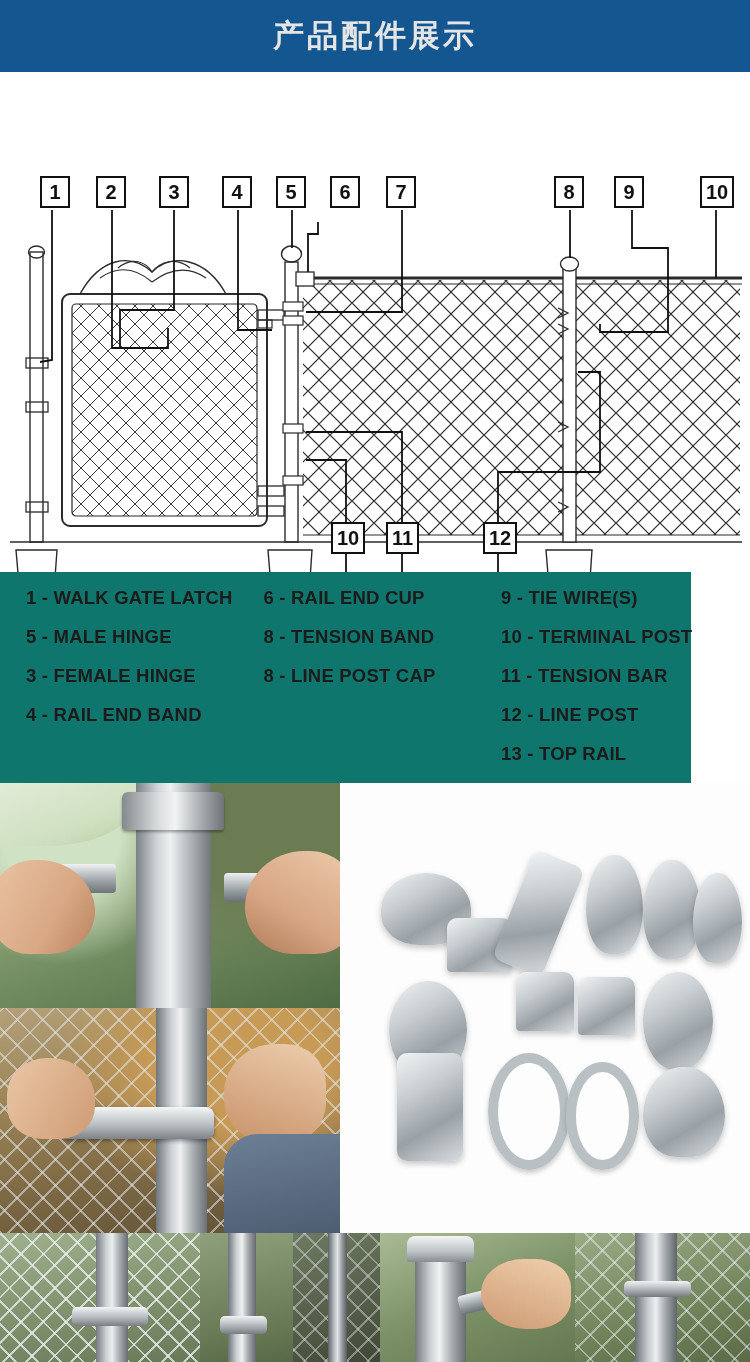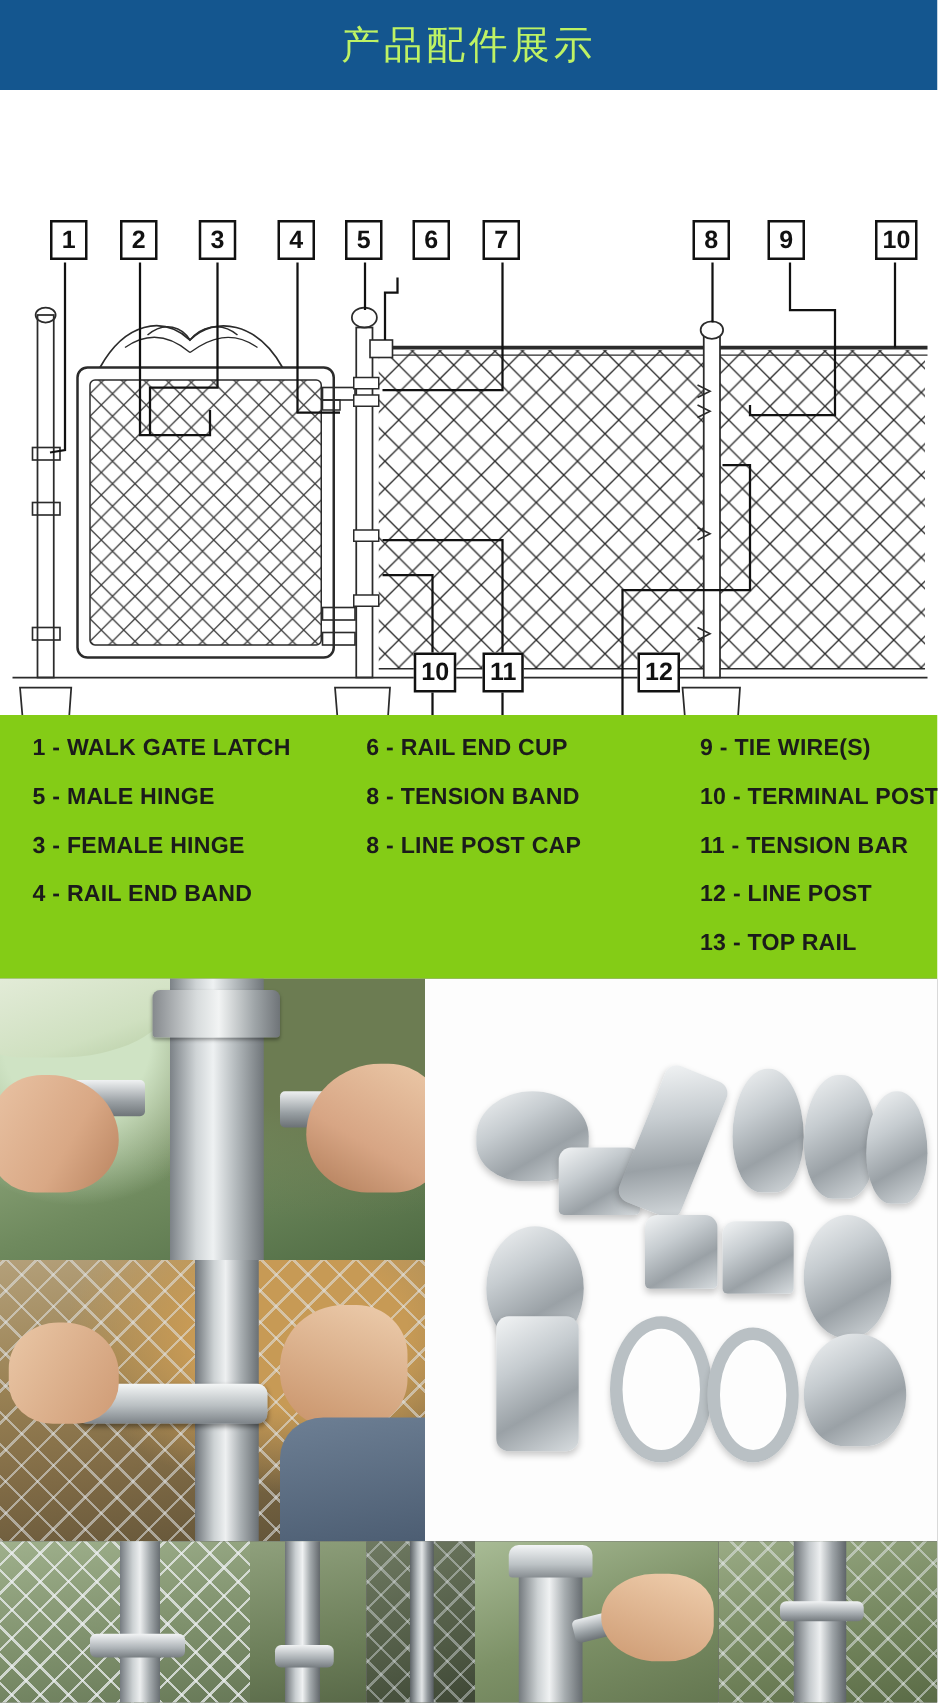--- a/index.html
+++ b/index.html
@@ -15,23 +15,23 @@
   
   .header {
     width: 750px;
     height: 72px;
     background: #14568f;
     display: flex;
     align-items: center;
     justify-content: center;
   }
   .header-title {
-    color: #bef264;
+    color: #e5e5e5;
     font-size: 31px;
-    font-weight: normal;
+    font-weight: bold;
     letter-spacing: 3px;
     font-family: "DejaVu Sans", sans-serif;
   }
 
   
   .diagram-wrap {
     position: relative;
     width: 750px;
     height: 500px;
     background: #ffffff;
@@ -53,23 +53,23 @@
     justify-content: center;
     min-width: 30px;
     height: 32px;
     padding: 0 4px;
     line-height: 1;
   }
 
   
   .legend {
     position: relative;
-    width: 750px;
+    width: 691px;
     padding: 6px 0 10px 0;
-    background: #84cc16;
+    background: #0f766e;
   }
   .legend-cols {
     display: flex;
     padding-left: 26px;
   }
   .legend-col { display: flex; flex-direction: column; }
   .legend-col.c1 { width: 272px; }
   .legend-col.c2 { width: 272px; }
   .legend-col.c3 { width: 190px; }
   .legend-item {
@@ -414,21 +414,21 @@
     <div class="callout" style="left:222px; top:104px;">4</div>
     <div class="callout" style="left:276px; top:104px;">5</div>
     <div class="callout" style="left:330px; top:104px;">6</div>
     <div class="callout" style="left:386px; top:104px;">7</div>
     <div class="callout" style="left:554px; top:104px;">8</div>
     <div class="callout" style="left:614px; top:104px;">9</div>
     <div class="callout" style="left:700px; top:104px;">10</div>
 
     <div class="callout" style="left:331px; top:450px;">10</div>
     <div class="callout" style="left:386px; top:450px;">11</div>
-    <div class="callout" style="left:510px; top:450px;">12</div>
+    <div class="callout" style="left:483px; top:450px;">12</div>
   </div>
 
   <div class="legend">
     <div class="legend-cols">
       <div class="legend-col c1">
         <div class="legend-item">1 - WALK GATE LATCH</div>
         <div class="legend-item">5 - MALE HINGE</div>
         <div class="legend-item">3 - FEMALE HINGE</div>
         <div class="legend-item">4 - RAIL END BAND</div>
       </div>

